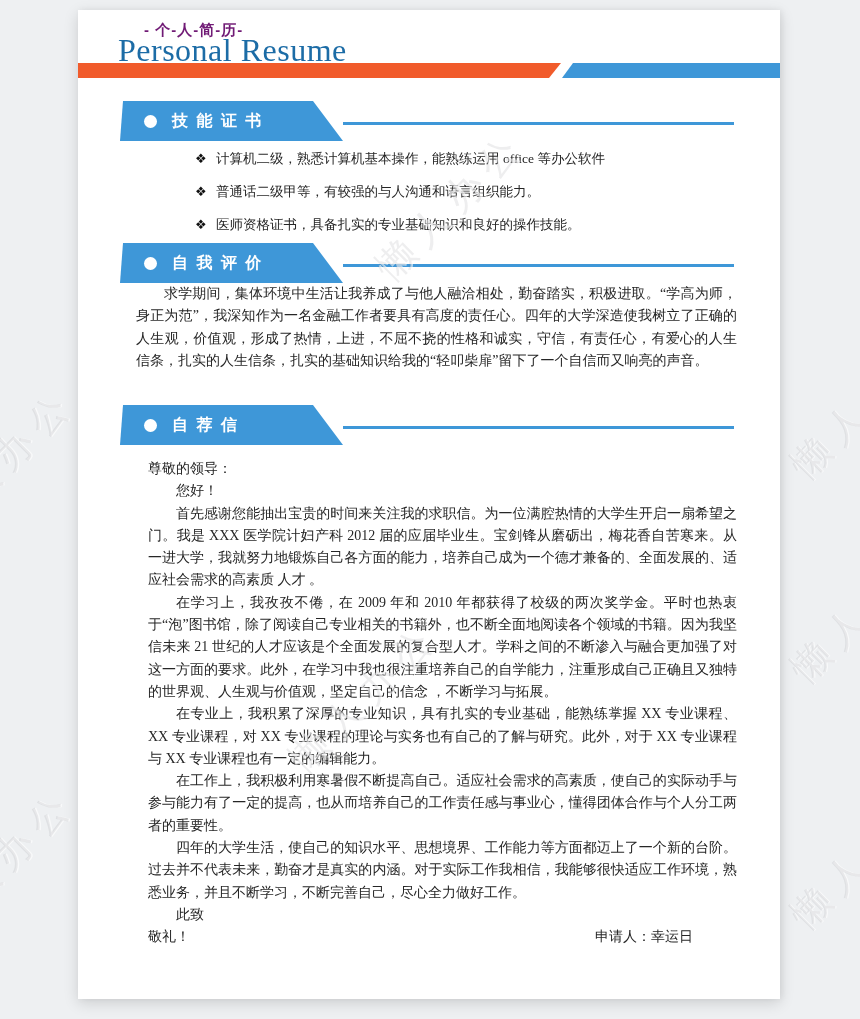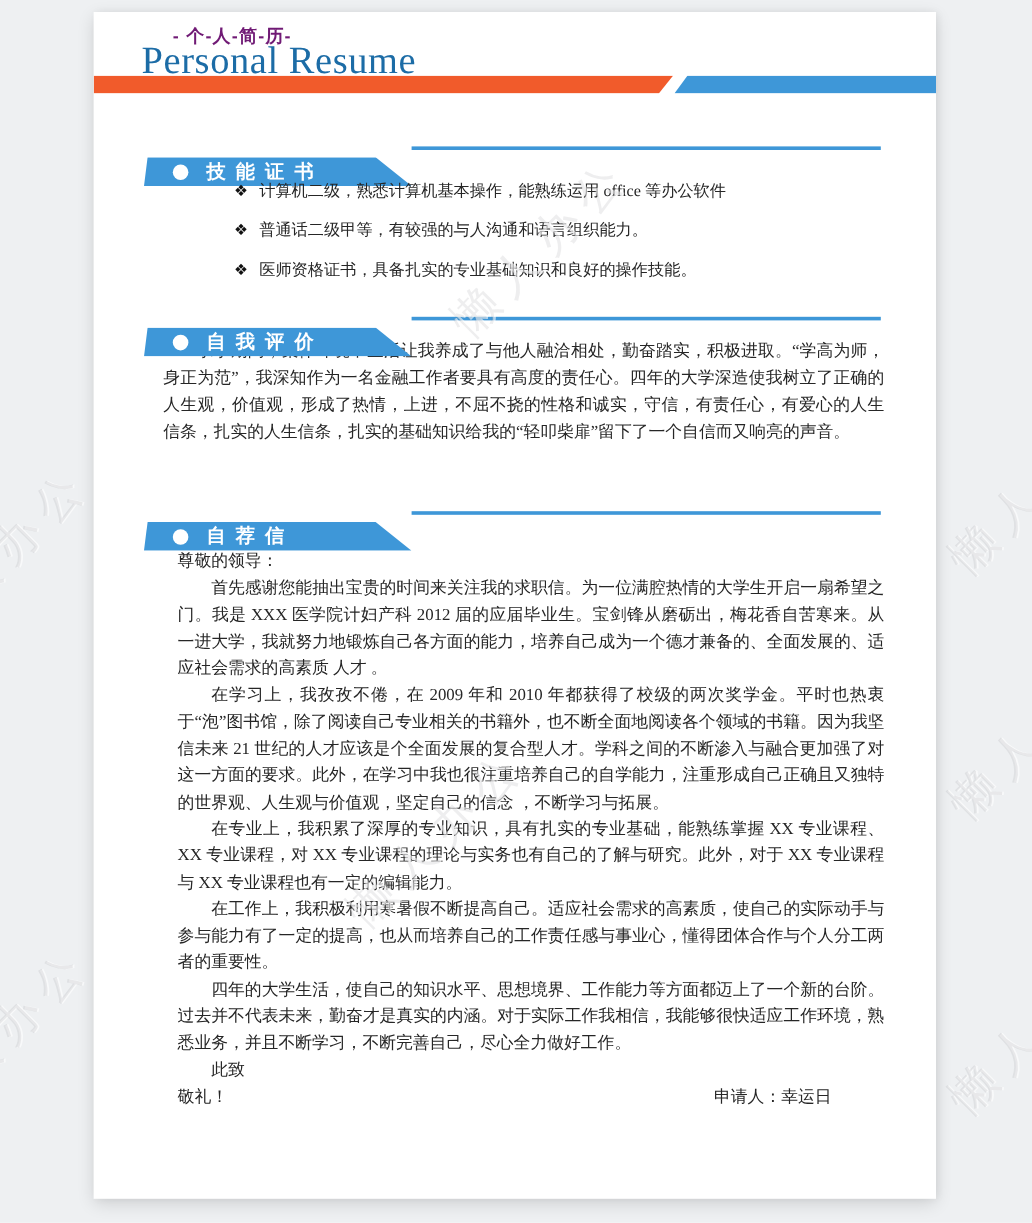--- a/index.html
+++ b/index.html
@@ -37,24 +37,24 @@
   .bar-blue{
     position:absolute;inset:0;background:#3e97d8;
     clip-path:polygon(495px 0,100% 0,100% 100%,484px 100%);
   }
 
   
   .sec{position:absolute;left:0;right:0;}
   .sec1{top:91px;} .sec2{top:233px;} .sec3{top:395px;}
   .banner{position:relative;height:24px;}
   .banner-shape{
-    position:absolute;left:42px;top:0;width:223px;height:24px;
+    position:absolute;left:42px;top:0;width:223px;height:40px;
     background:#3e97d8;
     clip-path:polygon(3px 0,193px 0,100% 100%,0 100%);
-    display:flex;align-items:center;padding-left:24px;box-sizing:border-box;margin-top:30px;
+    display:flex;align-items:center;padding-left:24px;box-sizing:border-box;
   }
   .dot{width:13px;height:13px;border-radius:50%;background:#ffffff;margin-right:15px;flex:0 0 auto;}
   .banner-title{
     color:#ffffff;font-weight:bold;font-size:16px;letter-spacing:2px;
     font-family:"Liberation Sans","DejaVu Sans",sans-serif;white-space:nowrap;
   }
   .banner-line{position:absolute;left:265px;right:46px;bottom:0;height:3px;background:#3e97d8;}
 
   
   .content{padding:0 43px 0 58px;color:#262626;}
@@ -151,20 +151,21 @@
       <div class="banner">
         <div class="banner-shape">
           <span class="dot"></span>
           <span class="banner-title">自 荐 信</span>
         </div>
         <div class="banner-line"></div>
       </div>
       <div class="content">
         <div class="letter">
           <p class="para">尊敬的领导：</p>
+          <p class="para indent">您好！</p>
           <p class="para indent">首先感谢您能抽出宝贵的时间来关注我的求职信。为一位满腔热情的大学生开启一扇希望之门。我是 XXX 医学院计妇产科 2012 届的应届毕业生。宝剑锋从磨砺出，梅花香自苦寒来。从一进大学，我就努力地锻炼自己各方面的能力，培养自己成为一个德才兼备的、全面发展的、适应社会需求的高素质 人才 。</p>
           <p class="para indent">在学习上，我孜孜不倦，在 2009 年和 2010 年都获得了校级的两次奖学金。平时也热衷于“泡”图书馆，除了阅读自己专业相关的书籍外，也不断全面地阅读各个领域的书籍。因为我坚信未来 21 世纪的人才应该是个全面发展的复合型人才。学科之间的不断渗入与融合更加强了对这一方面的要求。此外，在学习中我也很注重培养自己的自学能力，注重形成自己正确且又独特的世界观、人生观与价值观，坚定自己的信念 ，不断学习与拓展。</p>
           <p class="para indent">在专业上，我积累了深厚的专业知识，具有扎实的专业基础，能熟练掌握 XX 专业课程、XX 专业课程，对 XX 专业课程的理论与实务也有自己的了解与研究。此外，对于 XX 专业课程与 XX 专业课程也有一定的编辑能力。</p>
           <p class="para indent">在工作上，我积极利用寒暑假不断提高自己。适应社会需求的高素质，使自己的实际动手与参与能力有了一定的提高，也从而培养自己的工作责任感与事业心，懂得团体合作与个人分工两者的重要性。</p>
           <p class="para indent">四年的大学生活，使自己的知识水平、思想境界、工作能力等方面都迈上了一个新的台阶。过去并不代表未来，勤奋才是真实的内涵。对于实际工作我相信，我能够很快适应工作环境，熟悉业务，并且不断学习，不断完善自己，尽心全力做好工作。</p>
           <p class="para indent">此致</p>
           <div class="sign-row">
             <span>敬礼！</span>
             <span class="sign-right">申请人：幸运日</span>
           </div>

